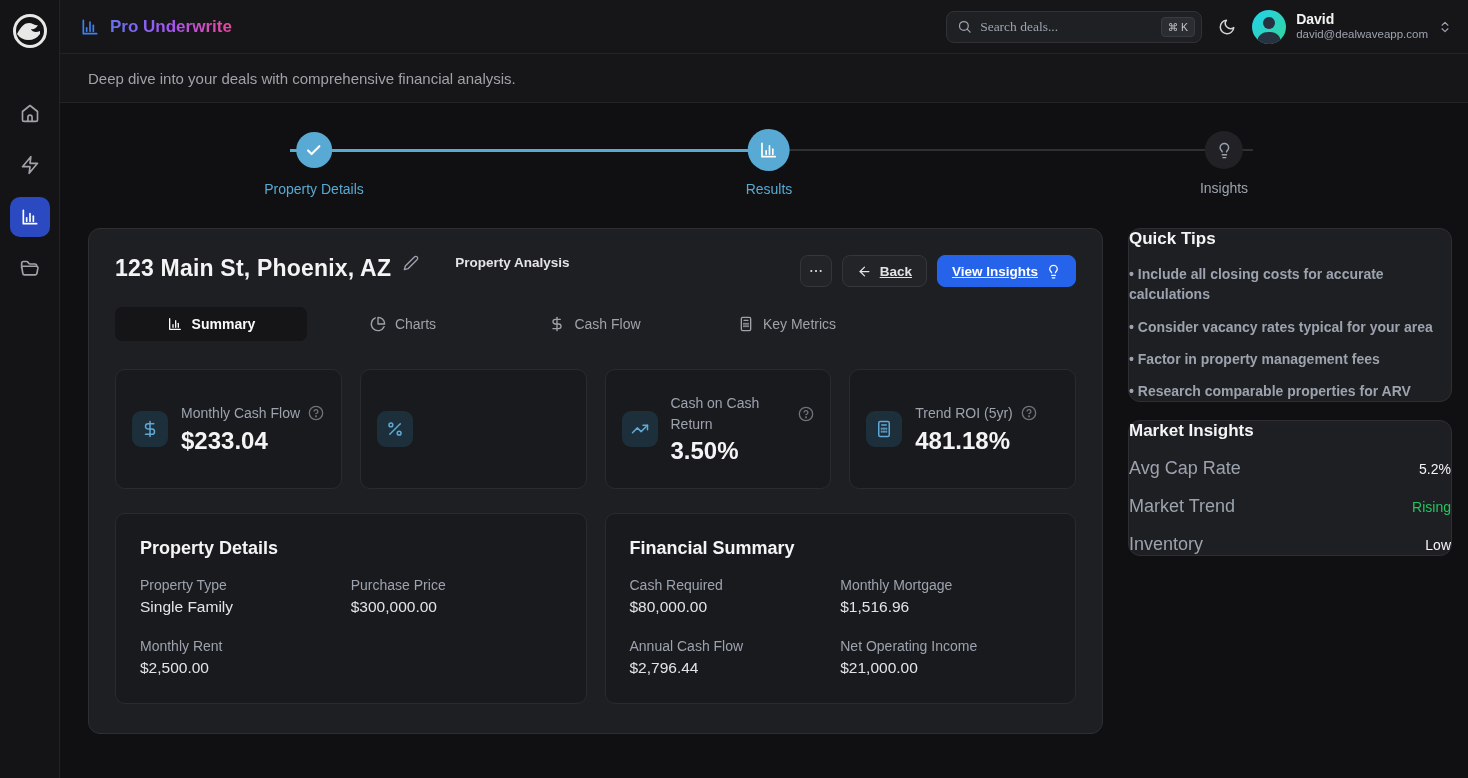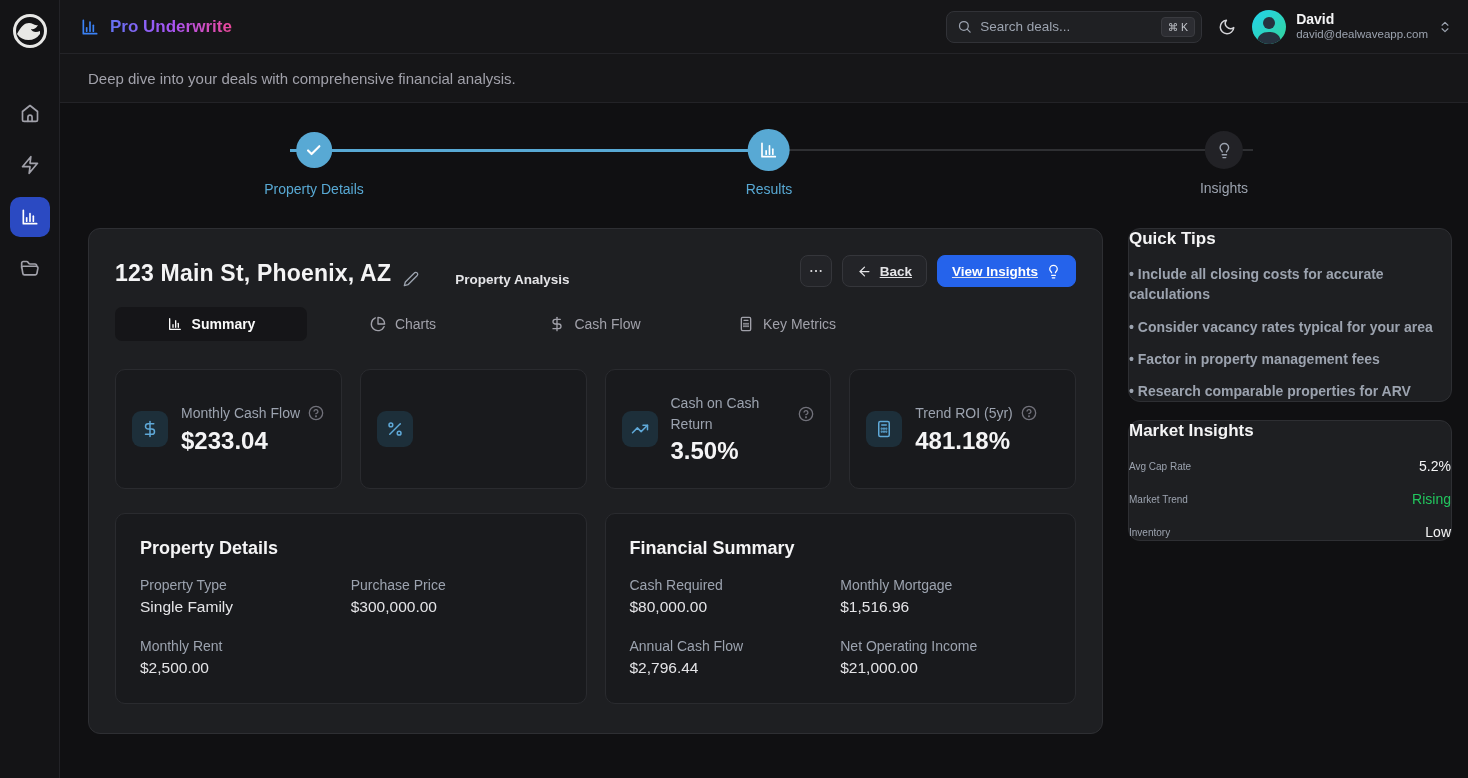--- a/index.html
+++ b/index.html
@@ -48,21 +48,21 @@
     background:linear-gradient(90deg,#6472f1,#a855f7,#ec4899);
     -webkit-background-clip:text; background-clip:text; color:transparent;
   }
   .topbar-right { margin-left:auto; display:flex; align-items:center; gap:16px; }
   .searchbox {
     width:256px; height:32px; background:#1f2023; border:1px solid #313237;
     border-radius:8px; display:flex; align-items:center; padding:0 6px 0 10px; gap:8px;
   }
   .searchbox input {
     flex:1; background:transparent; border:none; outline:none;
-    color:#d4d4d8; font-size:13.5px; font-family:Liberation Sans, sans-serif; min-width:0;
+    color:#d4d4d8; font-size:13.5px; font-family:Liberation Serif, serif; min-width:0;
   }
   .searchbox input::placeholder { color:#9ca3af; }
   .kbd {
     background:#2c2d32; border:1px solid #3a3b40; border-radius:4px;
     font-size:10.5px; color:#c3c6cc; padding:3px 6px; white-space:nowrap;
   }
   .icon-btn { color:#d4d4d8; cursor:pointer; display:flex; align-items:center; }
   .user { display:flex; align-items:center; gap:10px; cursor:pointer; }
   .avatar {
     width:34px; height:34px; border-radius:50%;
@@ -109,21 +109,21 @@
   .node-3 .step-label { margin-top:11px; }
 
   
   .content { display:flex; gap:25px; padding:15px 16px 0 28px; align-items:flex-start; }
 
   .panel {
     background:#1e1f22; border:1px solid #2e2f33; border-radius:12px;
   }
   .analysis-card { width:1015px; min-height:506px; padding:26px 26px 24px 26px; }
 
-  .card-head { display:flex; align-items:flex-end; }
+  .card-head { display:flex; align-items:flex-start; }
   .deal-title { font-size:23px; font-weight:700; color:#f4f4f5; letter-spacing:.2px; }
   .edit-icon { color:#9ca3af; margin-left:12px; cursor:pointer; }
   .deal-badge { font-size:13.5px; font-weight:600; color:#e4e4e7; margin-left:36px; }
   .head-actions { margin-left:auto; display:flex; align-items:center; gap:10px;text-decoration:underline; }
   .btn {
     height:32px; border-radius:8px; display:flex; align-items:center; gap:8px;
     font-size:13.5px; font-weight:600; cursor:pointer; border:1px solid #35363b;
     background:#232428; color:#e4e4e7; padding:0 14px;
     font-family:"Liberation Sans", sans-serif;
   }
@@ -169,21 +169,21 @@
 
   
   .side { width:324px; display:flex; flex-direction:column; gap:18px; }
   .side-card { }
   .side-title { font-size:17px; font-weight:700; color:#f4f4f5; }
   .tips { margin-top:15px; }
   .tip { font-size:14px; color:#9ca3af; line-height:1.45; margin-bottom:12px;font-weight:bold; }
   .tip:last-child { margin-bottom:0; }
   .mi-rows { margin-top:6px; }
   .mi-row { display:flex; align-items:center; justify-content:space-between; margin-top:17px; }
-  .mi-label { font-size:10px; color:#9ca3af; }
+  .mi-label { font-size:18px; color:#9ca3af; }
   .mi-value { font-size:14px; font-weight:400; color:#f4f4f5; }
   .mi-value.green { color:#22c55e; }
 </style>
 </head>
 <body>
 
 <nav class="rail">
   <div class="logo">
     <span>
       <svg width="36" height="36" viewBox="0 0 36 36">

